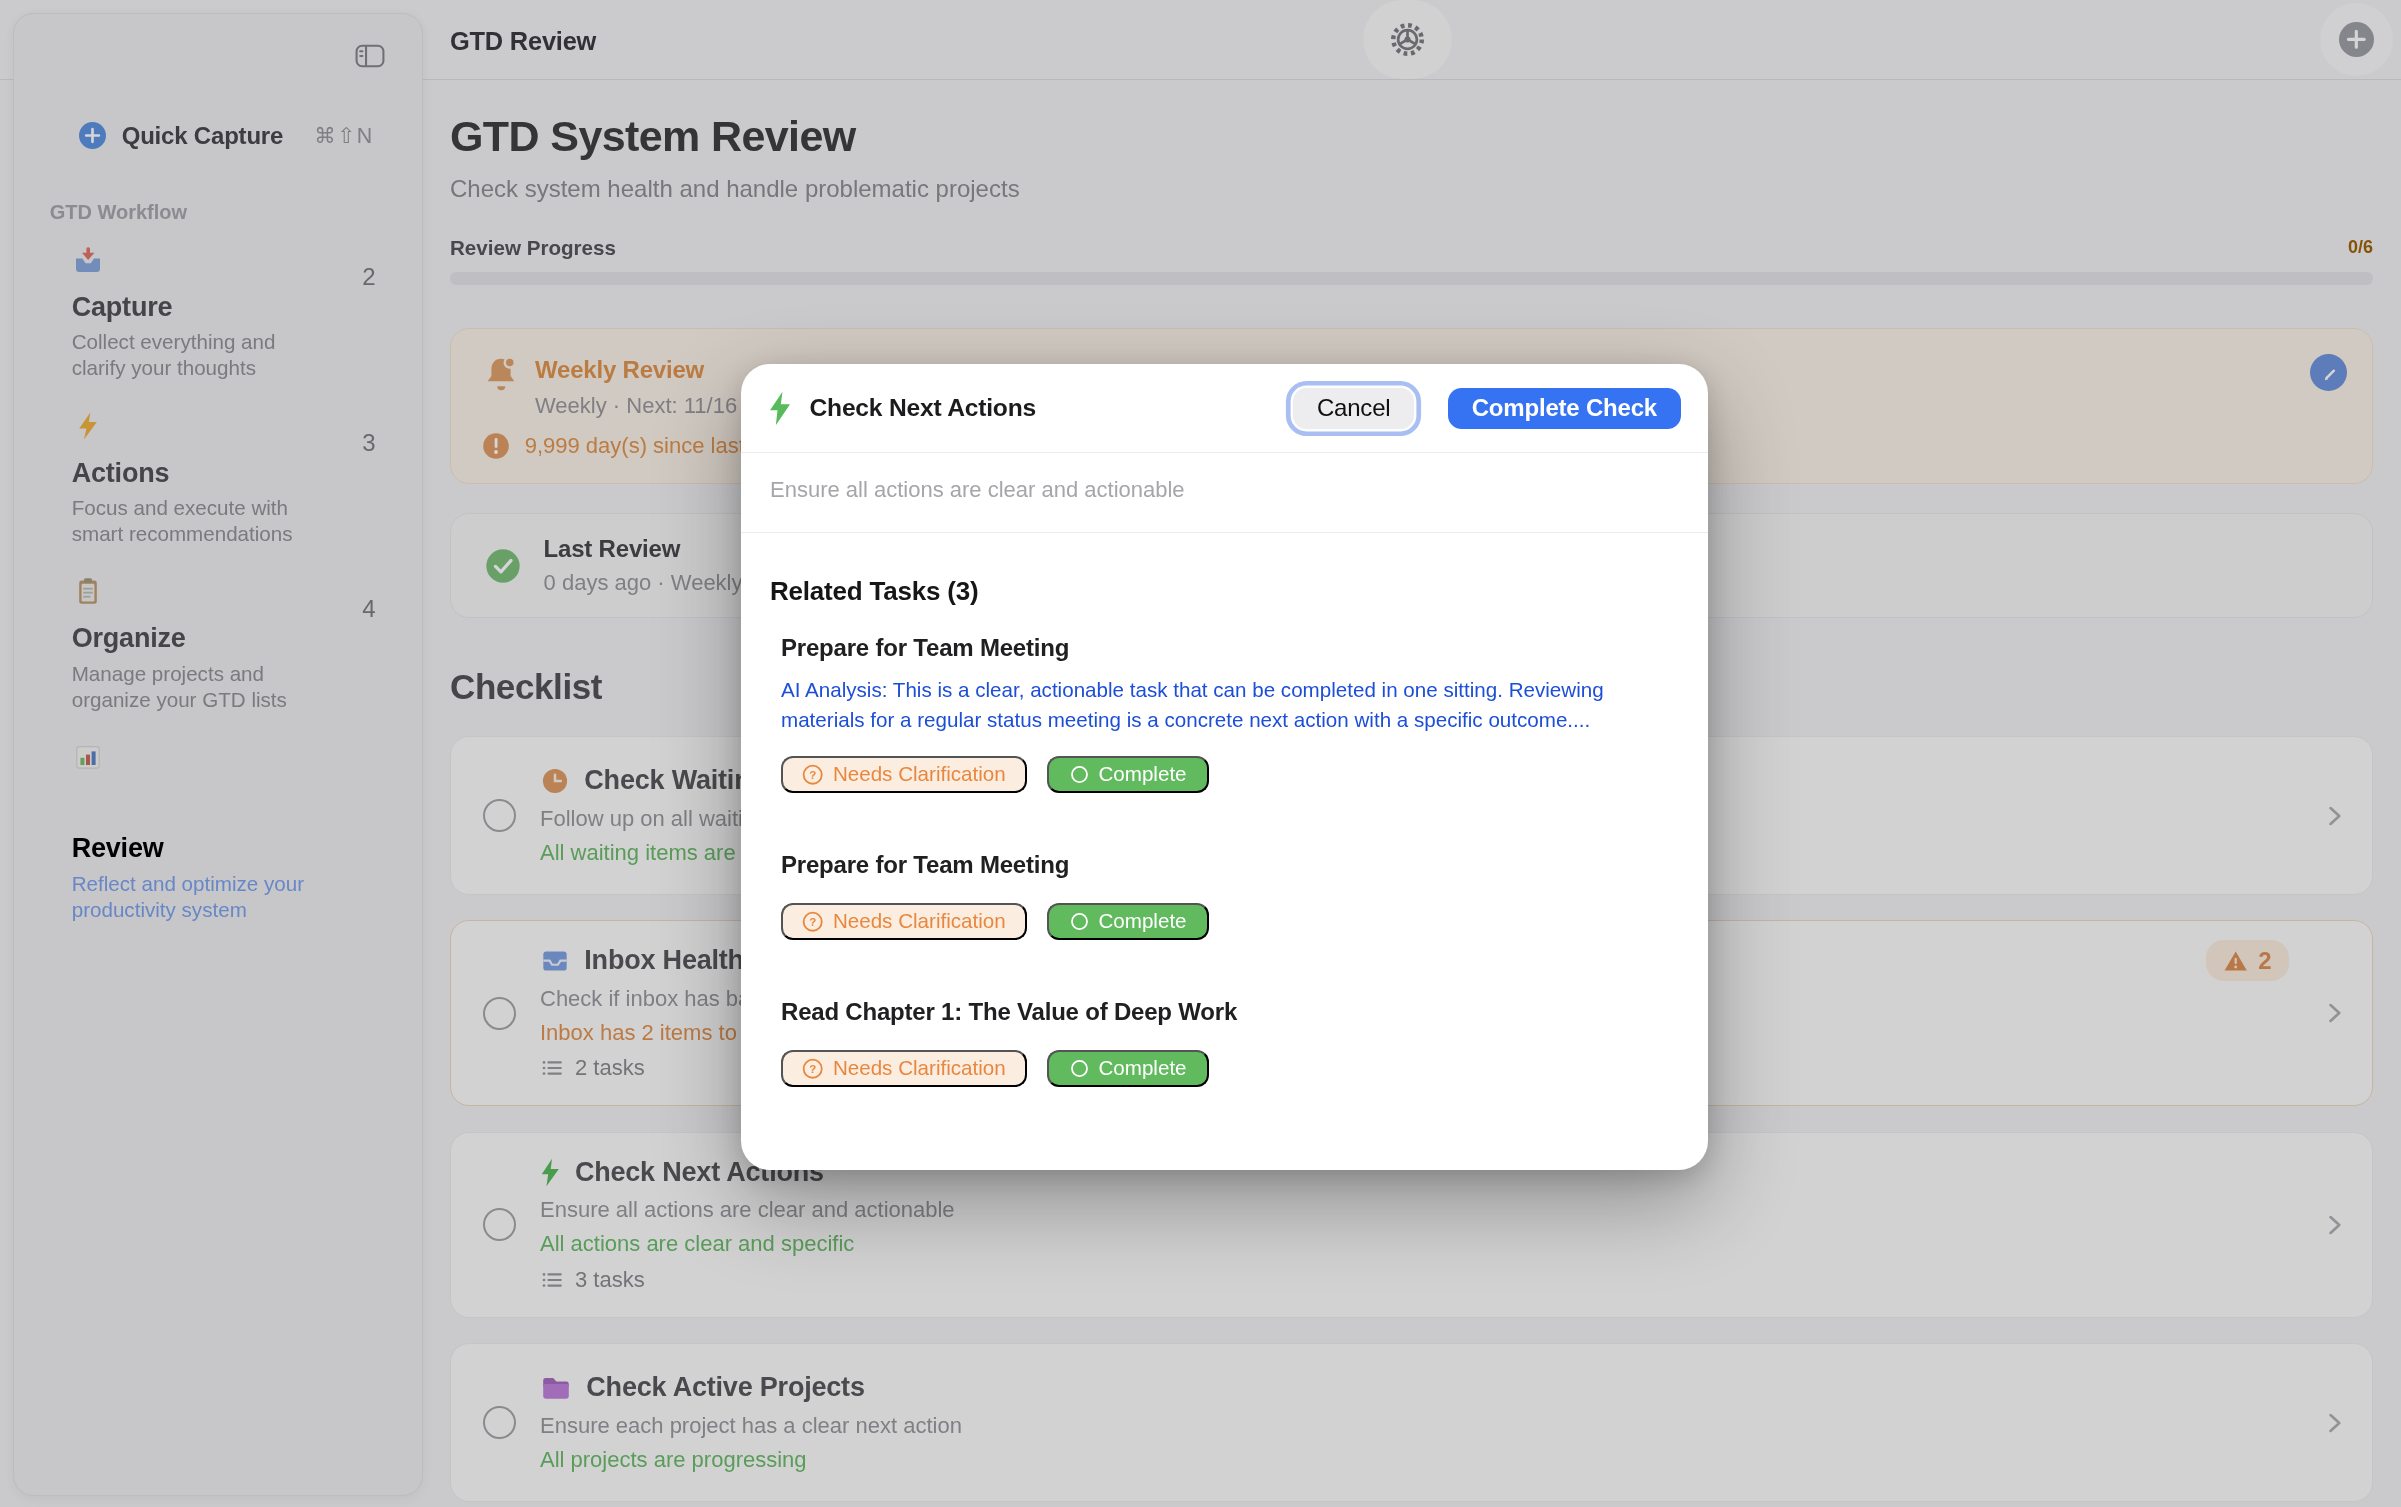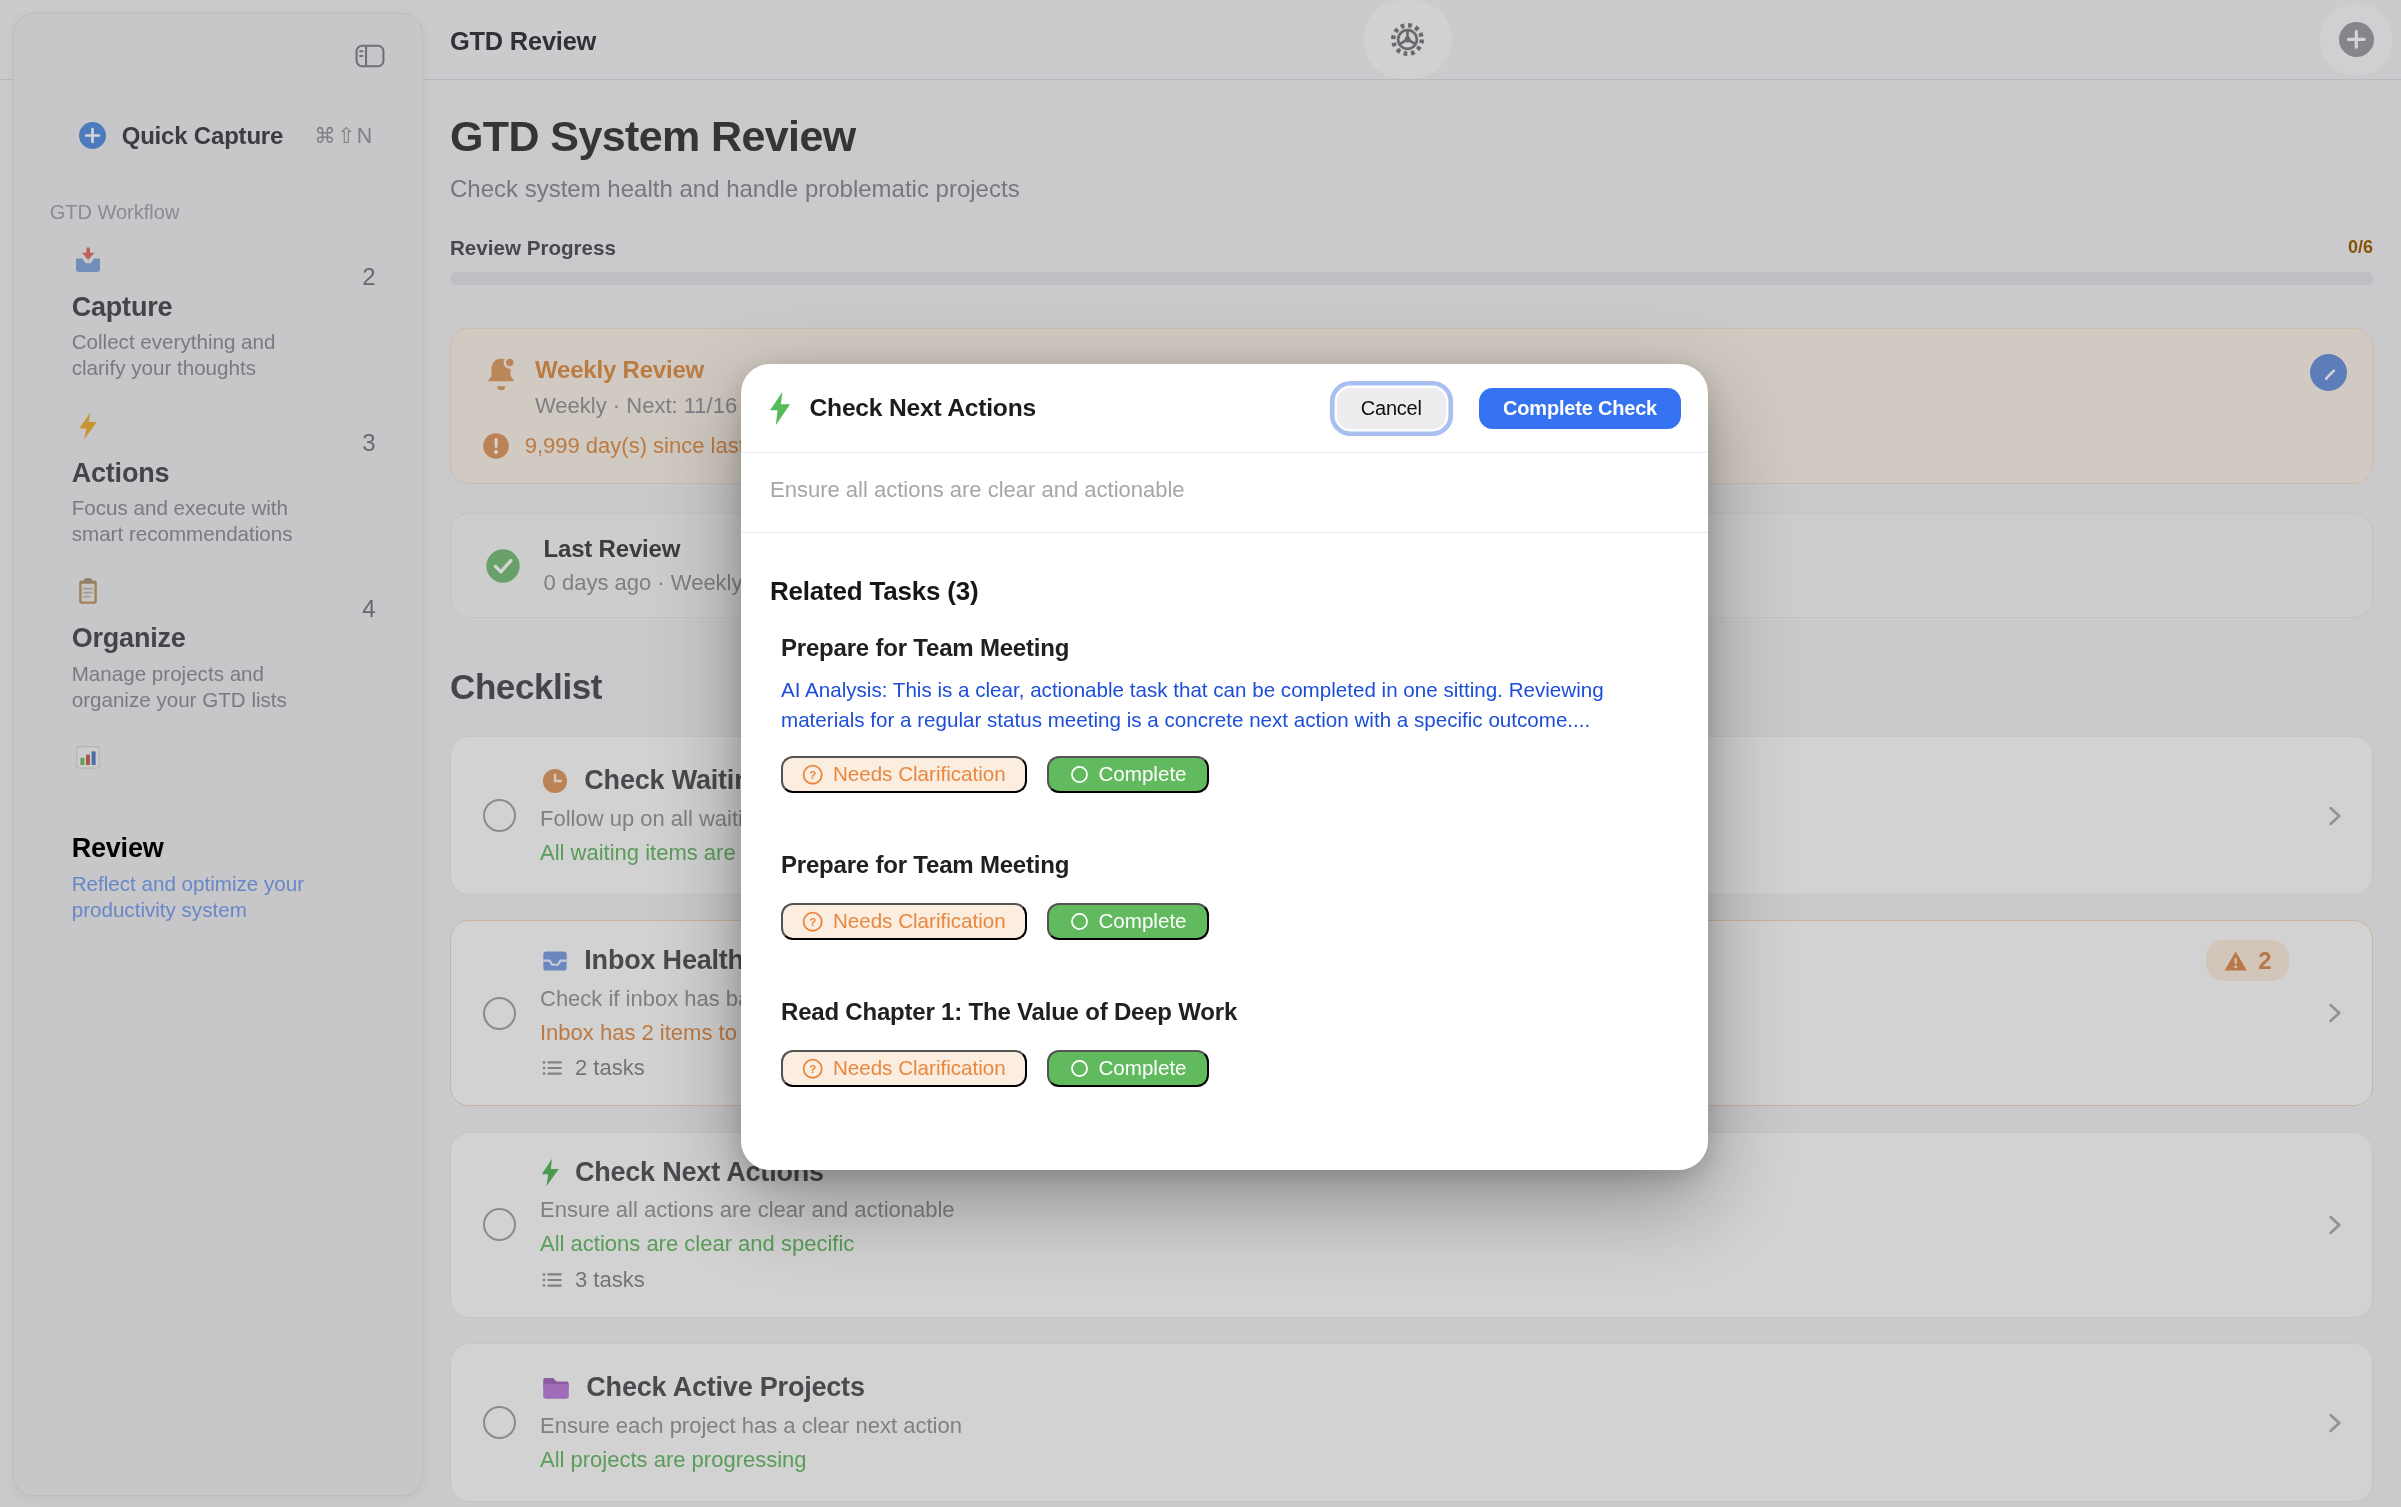--- a/index.html
+++ b/index.html
@@ -14,21 +14,21 @@
   .toolbar-title{position:absolute;left:450px;top:27px;font-size:25.4px;font-weight:700;color:#3C3C3F;letter-spacing:-0.2px;}
   .gear-halo{position:absolute;left:1363px;top:0px;width:89px;height:79px;border-radius:44px;background:rgba(255,255,255,0.55);display:flex;align-items:center;justify-content:center;}
   .plus-halo{position:absolute;right:8px;top:3.2px;width:73px;height:73px;border-radius:50%;background:rgba(255,255,255,0.5);display:flex;align-items:center;justify-content:center;}
   .plus-btn{width:35px;height:35px;border-radius:50%;background:#9FA0A5;display:flex;align-items:center;justify-content:center;}
   
   .sidebar{position:absolute;left:12.7px;top:12.7px;bottom:11px;width:408px;background:#EEEEF0;border:0.8px solid #E2E2E5;border-radius:20.6px;box-shadow:0 2.4px 11px rgba(0,0,0,0.05);z-index:20;}
   .sb-toggle{position:absolute;left:341px;top:30px;}
   .qc-row{position:absolute;left:65px;top:108px;right:48px;display:flex;align-items:center;gap:16px;}
   .qc-label{font-size:24px;font-weight:600;color:#48484C;letter-spacing:-0.2px;flex:1;}
   .qc-short{font-size:21.4px;color:#98989D;letter-spacing:1.6px;}
-  .sb-section{position:absolute;left:36px;top:187px;font-size:20px;font-weight:400;color:#A7A7AC;}
+  .sb-section{position:absolute;left:36px;top:187px;font-size:20px;font-weight:700;color:#A7A7AC;}
   .sb-items{position:absolute;left:0;right:0;top:214px;}
   .nav-item{position:relative;padding:12.7px 56px 12.7px 58px;display:flex;gap:16px;flex-direction:column;}
   .nav-icon{width:32px;height:32px;flex:none;margin-top:3.2px;}
   .nav-title{font-size:27px;font-weight:600;color:#525256;letter-spacing:-0.2px;}
   .nav-desc{margin-top:6.4px;font-size:20.6px;line-height:26px;color:#929297;max-width:238px;}
   .nav-count{position:absolute;right:46px;top:35px;font-size:24px;color:#7C7C81;}
   .nav-count:empty{display:none;}
   .nav-item.active .nav-title{color:#000000;margin-top:44px;}
   .nav-item.active .nav-desc{color:#7CA2EC;}
   
@@ -60,21 +60,21 @@
   .cl-status.warn{color:#E2924F;}
   .cl-tasks{margin-top:9.5px;display:flex;align-items:center;gap:11px;font-size:22px;color:#8A8A8F;}
   .cl-badge{position:absolute;right:83px;top:19px;display:flex;align-items:center;gap:9.5px;background:#FAEDDD;border-radius:17.5px;padding:6.4px 17.5px;font-size:24px;font-weight:700;color:#DD9055;}
   .cl-chevron{position:absolute;right:24px;top:50%;transform:translateY(-50%);}
   
   .dim{position:absolute;inset:0;background:rgba(8,8,10,0.17);z-index:40;}
   
   .modal{position:absolute;left:741px;top:364px;width:967px;height:806px;background:#FFFFFF;border-radius:29px;z-index:60;box-shadow:0 32px 87px rgba(0,0,0,0.32),0 6.4px 24px rgba(0,0,0,0.14);overflow:hidden;}
   .m-header{height:89px;display:flex;align-items:center;gap:17.5px;padding:0 27px;border-bottom:1.6px solid #ECECEE;box-sizing:border-box;}
   .m-title{font-size:24.6px;font-weight:700;color:#1C1C1E;letter-spacing:-0.2px;flex:1;}
-  .btn{border:none;font-family:inherit;display:inline-flex;align-items:center;justify-content:center;height:41px;border-radius:13.5px;font-size:20px;letter-spacing:-0.2px;}
+  .btn{border:none;font-family:inherit;display:inline-flex;align-items:center;justify-content:center;height:41px;border-radius:13.5px;font-size:24px;letter-spacing:-0.2px;}
   .btn-cancel{background:#EDEDEF;color:#101012;padding:0 24px;box-shadow:0 0 0 2.4px #FDFDFE,0 0 0 7.1px #A9BFF2;margin-right:4.8px;}
   .btn-primary{background:#3573F2;color:#FFFFFF;font-weight:600;padding:0 24px;margin-left:11px;}
   .m-hint{padding:24px 29px 29px;font-size:22px;color:#A5A5AA;border-bottom:1.6px solid #ECECEE;}
   .m-body{padding:43px 29px 0;}
   .m-related{font-size:26px;font-weight:700;color:#161618;letter-spacing:-0.2px;}
   .m-task{margin-top:25.4px;padding-left:11px;}
   .m-task + .m-task{margin-top:56px;}
   .t-title{font-size:24px;font-weight:600;color:#202022;letter-spacing:-0.2px;line-height:32px;}
   .t-analysis{margin-top:11px;font-size:20.6px;color:#1d4ed8;line-height:30px;max-width:850px;}
   .t-analysis:empty{display:none;}

